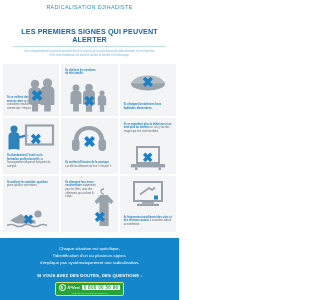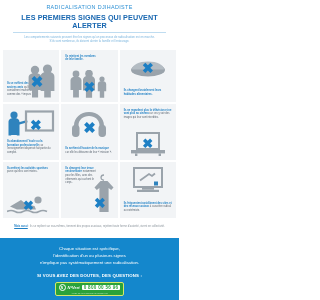--- a/index.html
+++ b/index.html
@@ -12,21 +12,21 @@
   .page{position:relative;width:179px;height:300px;background:#fff;}
 
   
   .header{padding:5px 6px 4px 6px;text-align:center;background:#fff;}
   .h-title{
     color:#2b8fd4;font-size:5.4px;letter-spacing:.35px;
     text-transform:uppercase;line-height:1.1;
   }
   .h-sub{
     color:#1766b0;font-size:7.2px;font-weight:bold;letter-spacing:.1px;
-    text-transform:uppercase;line-height:1.1;margin-top:3px;
+    text-transform:uppercase;line-height:1.1;margin-top:17px;
   }
   .h-rule{width:92%;height:1px;background:#bfdcf0;margin:2.5px auto 2px auto;}
   .h-lede{
     color:#7ab4dd;font-size:2.9px;line-height:1.45;
     max-width:150px;margin:0 auto;
   }
 
   
   .grid{
     display:grid;

